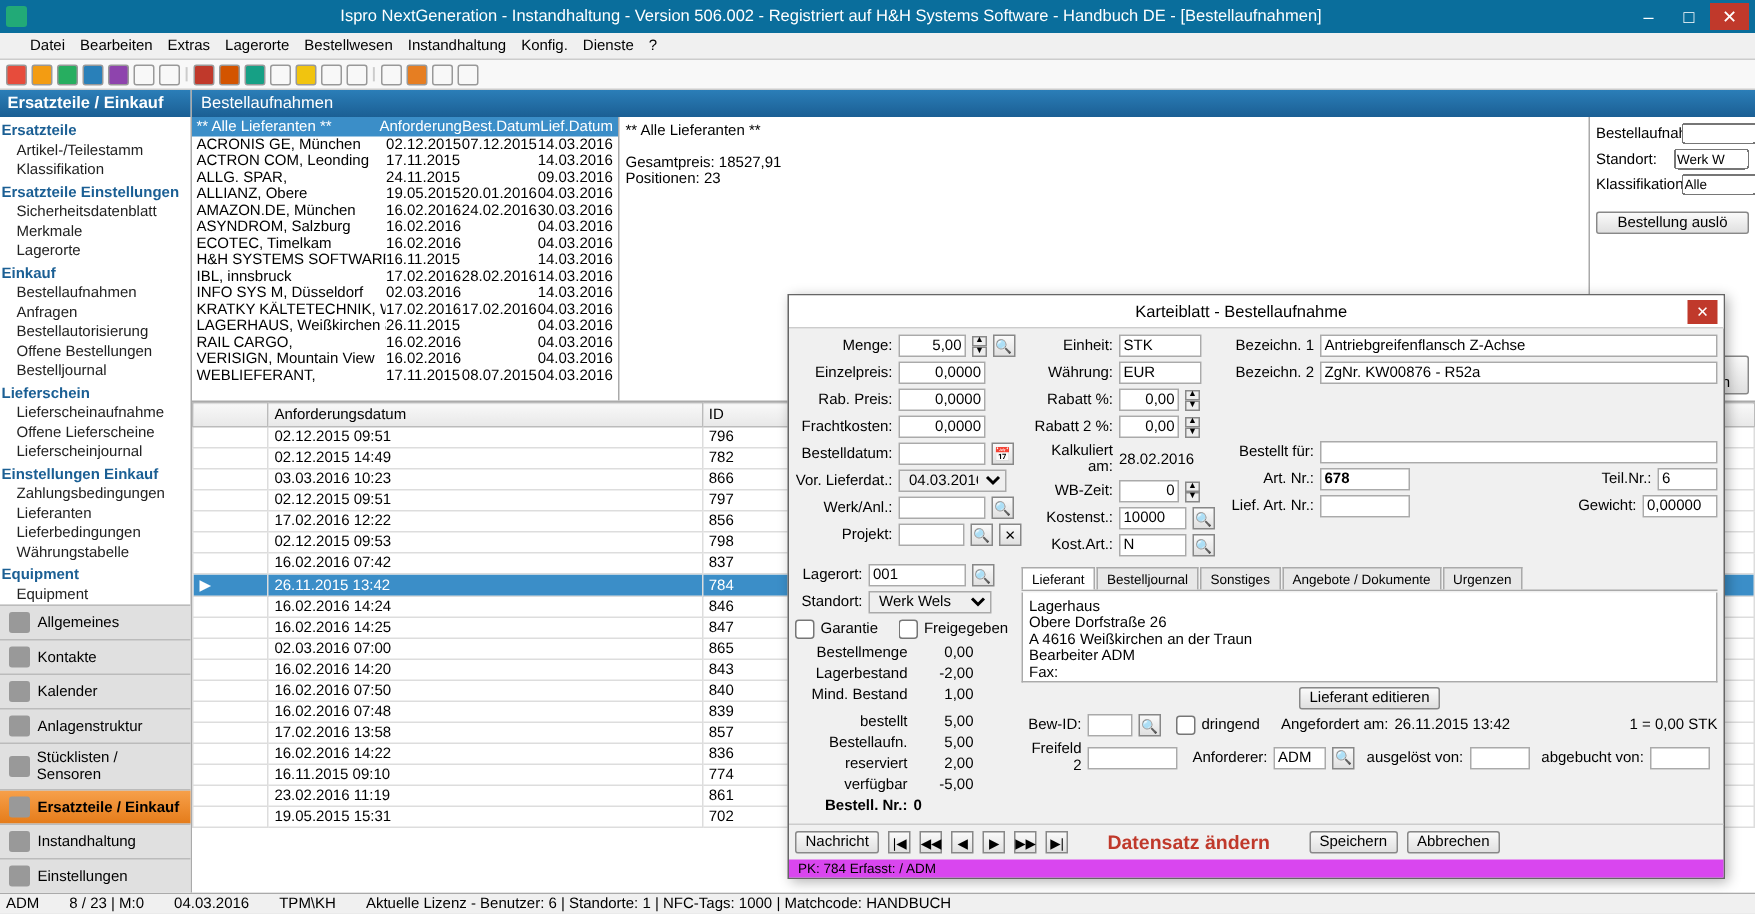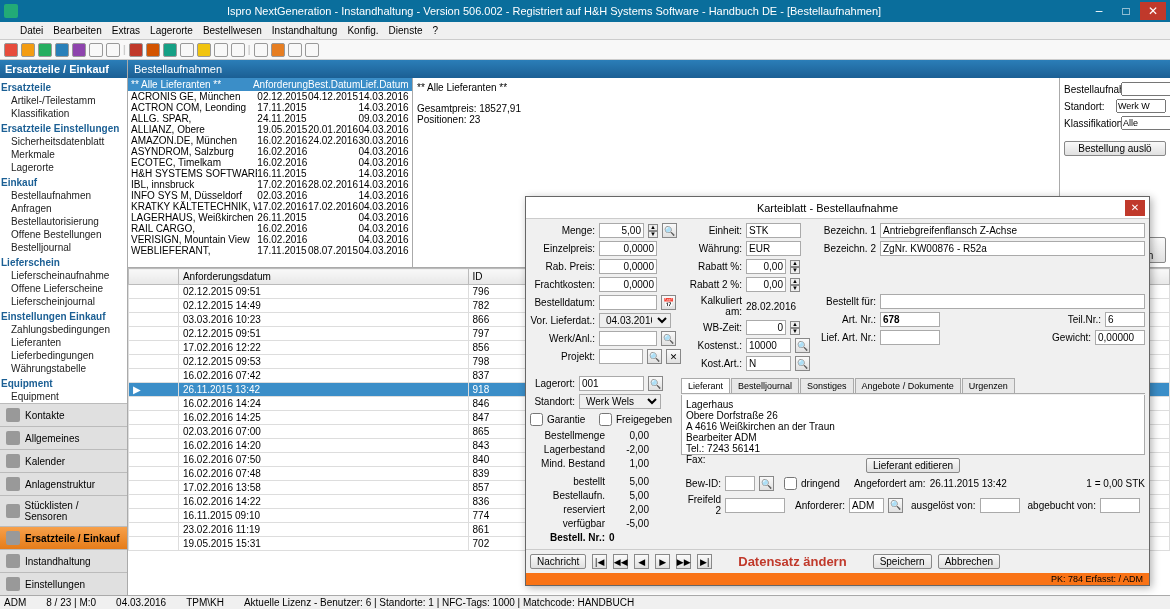--- a/index.html
+++ b/index.html
@@ -138,25 +138,25 @@
         <div class="item">Zahlungsbedingungen</div>
         <div class="item">Lieferanten</div>
         <div class="item">Lieferbedingungen</div>
         <div class="item">Währungstabelle</div>
         <div class="grp">Equipment</div>
         <div class="item">Equipment</div>
       </div>
     <div class="navbtns" id="navbtns">
         <div>
           <span class="ico"></span>
-          <span>Kontakte</span>
+          <span>Allgemeines</span>
         </div>
         <div>
           <span class="ico"></span>
-          <span>Allgemeines</span>
+          <span>Kontakte</span>
         </div>
         <div>
           <span class="ico"></span>
           <span>Kalender</span>
         </div>
         <div>
           <span class="ico"></span>
           <span>Anlagenstruktur</span>
         </div>
         <div>
@@ -185,21 +185,21 @@
         <div class="lhdr" id="lhdr">
             <span>** Alle Lieferanten **</span>
             <span>Anforderung</span>
             <span>Best.Datum</span>
             <span>Lief.Datum</span>
           </div>
         <div id="lrows">
             <div class="lrow">
               <span>ACRONIS GE, München</span>
               <span>02.12.2015</span>
-              <span>04.12.2015</span>
+              <span>07.12.2015</span>
               <span>14.03.2016</span>
             </div>
             <div class="lrow">
               <span>ACTRON COM, Leonding</span>
               <span>17.11.2015</span>
               <span></span>
               <span>14.03.2016</span>
             </div>
             <div class="lrow">
               <span>ALLG. SPAR,</span>
@@ -376,21 +376,21 @@
               <td>16.02.2016 07:42</td>
               <td>837</td>
               <td>0</td>
               <td>-1,00</td>
               <td>STK</td>
               <td>Antriebsgreifenf</td>
             </tr>
             <tr class="sel">
               <td>▶</td>
               <td>26.11.2015 13:42</td>
-              <td>918</td>
+              <td>784</td>
               <td>0</td>
               <td>5,00</td>
               <td>STK</td>
               <td>Antriebsgreifenf</td>
             </tr>
             <tr>
               <td></td>
               <td>16.02.2016 14:24</td>
               <td>846</td>
               <td>0</td>
@@ -684,21 +684,20 @@
             <div class="tab">Bestelljournal</div>
             <div class="tab">Sonstiges</div>
             <div class="tab">Angebote / Dokumente</div>
             <div class="tab">Urgenzen</div>
           </div>
         <div class="tabpane">
           <div>Lagerhaus</div>
           <div>Obere Dorfstraße 26</div>
           <div>A 4616 Weißkirchen an der Traun</div>
           <div>Bearbeiter ADM</div>
-          <div>Tel.: 7243 56141</div>
           <div>Fax:</div>
         </div>
         <div style="text-align:center;margin:2px 0"><button class="btn">Lieferant editieren</button></div>
         <div class="dlg-row">
           <label style="width:40px">Bew-ID:</label>
             <input style="width: 30px;">
             <span class="icon-sq">🔍</span>
           <input type="checkbox" style="margin-left: 6px;">
             <label>dringend</label>
           <label style="margin-left:10px">Angefordert am:</label>
@@ -724,14 +723,14 @@
     <span class="icon-sq">|◀</span>
     <span class="icon-sq">◀◀</span>
     <span class="icon-sq">◀</span>
     <span class="icon-sq">▶</span>
     <span class="icon-sq">▶▶</span>
     <span class="icon-sq">▶|</span>
     <span class="red-text" style="margin:0 20px">Datensatz ändern</span>
     <button class="btn">Speichern</button>
     <button class="btn">Abbrechen</button>
   </div>
-  <div style="text-align:right;padding:1px 6px;font-size:9px;background:#f97316">PK: 784 Erfasst:  / ADM</div>
+  <div style="text-align:left;padding:1px 6px;font-size:9px;background:#d946ef">PK: 784 Erfasst:  / ADM</div>
 </div>
 
 </body></html>

